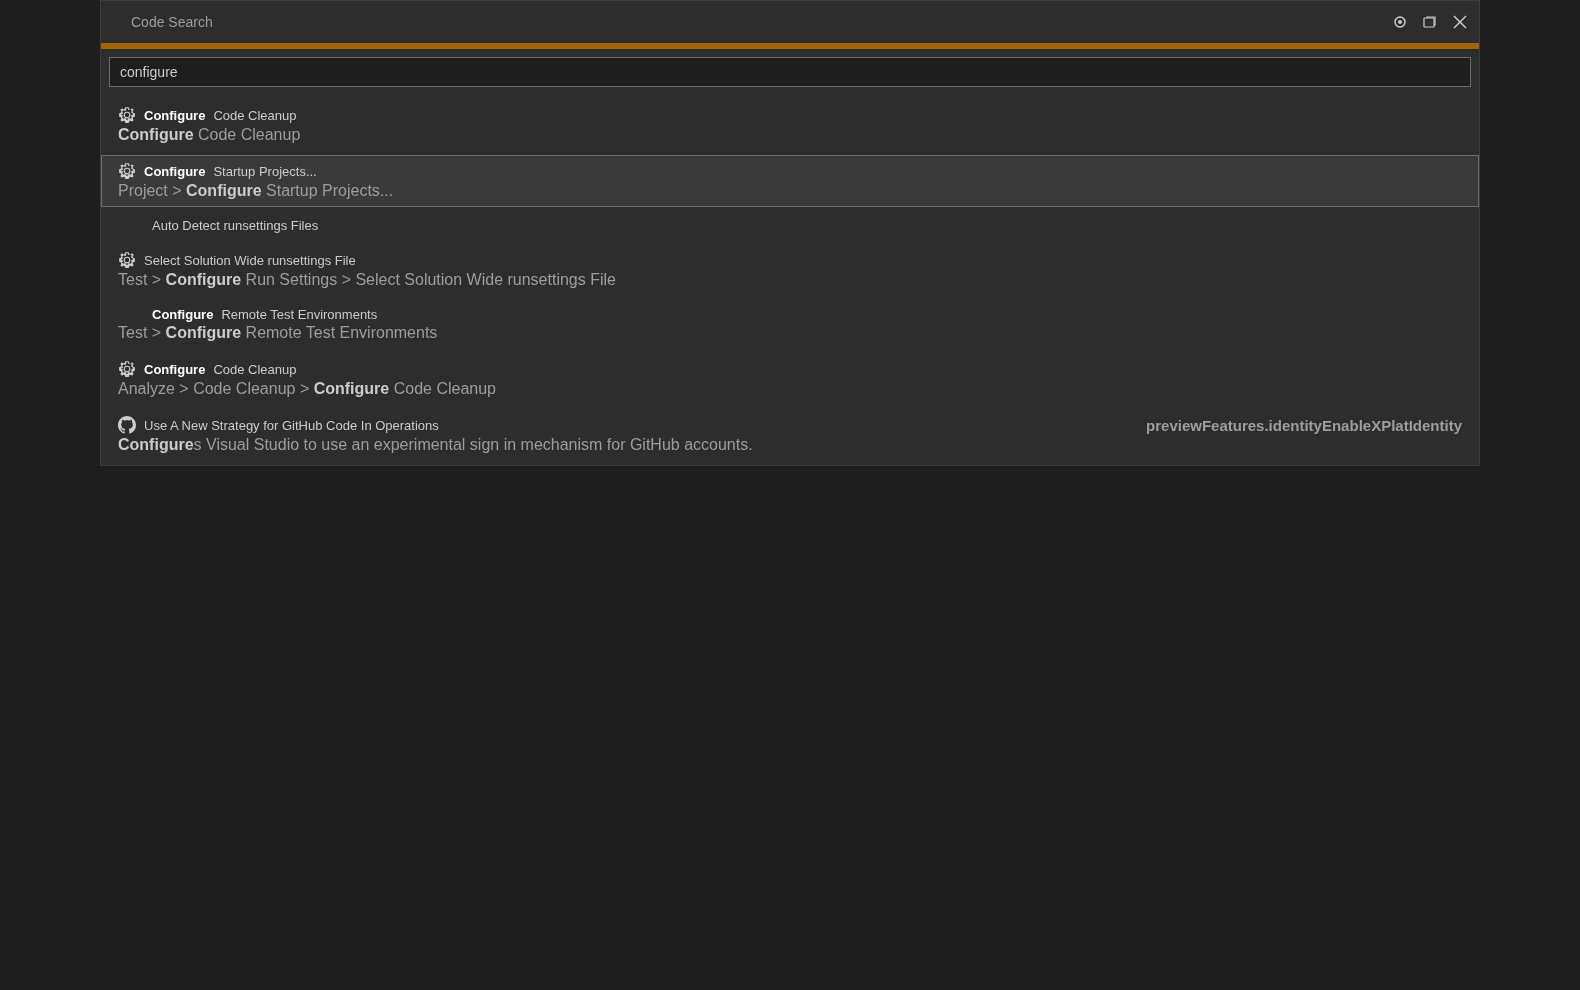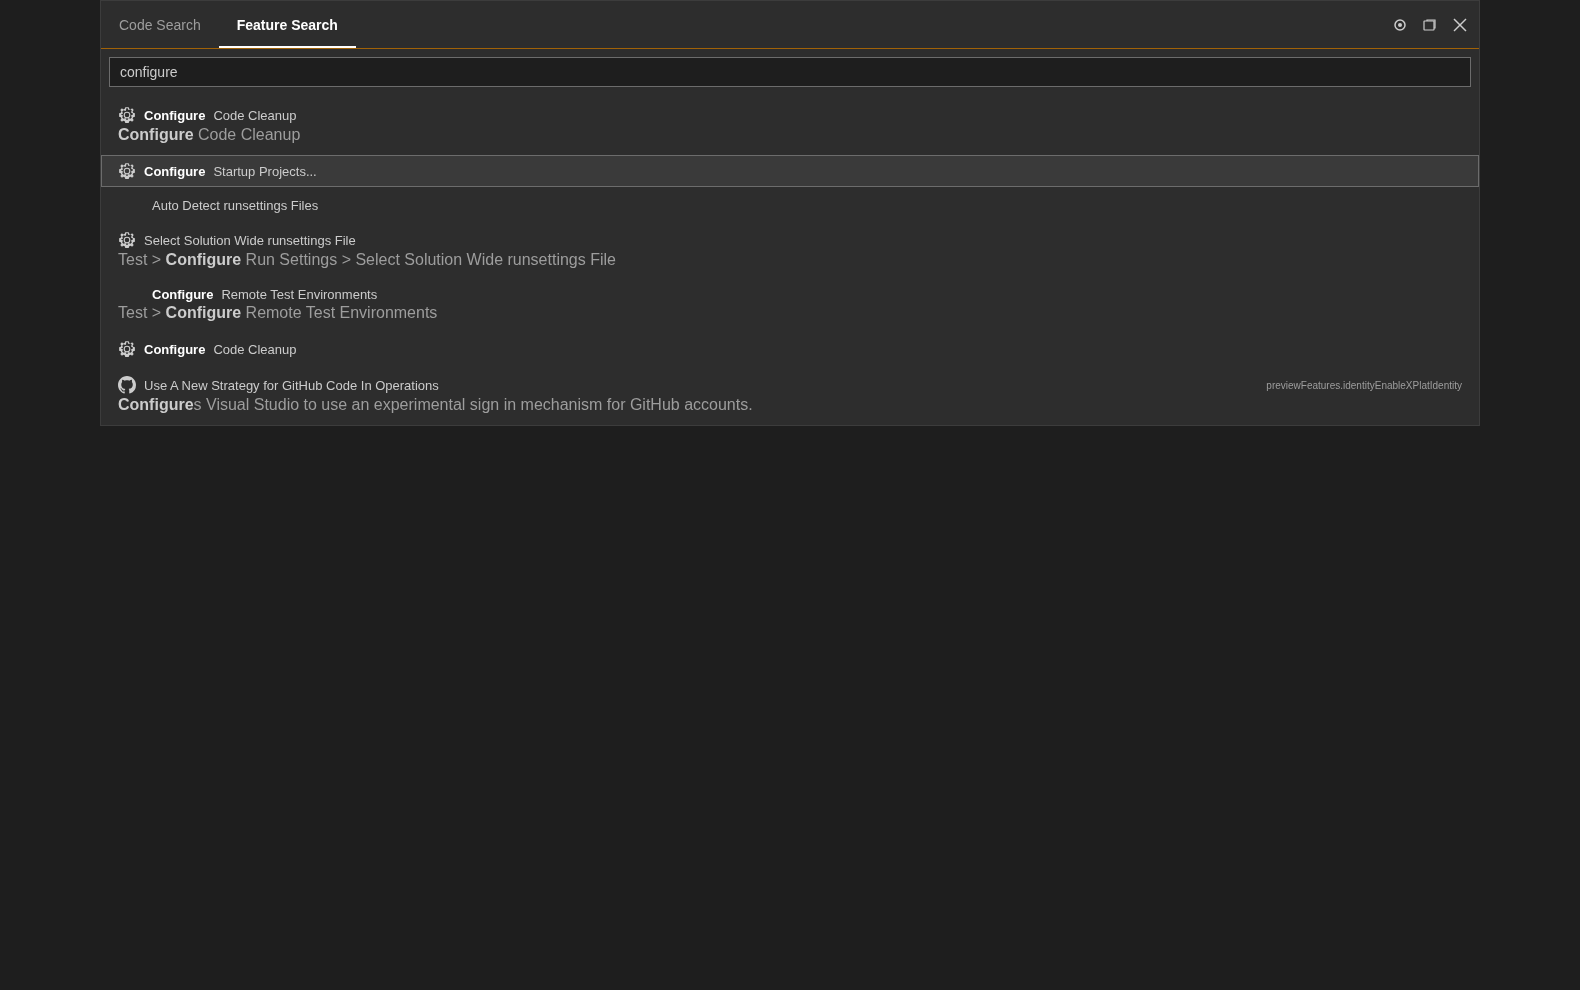--- a/index.html
+++ b/index.html
@@ -21,23 +21,23 @@
       display: flex;
       flex-direction: column;
       margin: 0 auto;
     }
 
     
     .titlebar {
       display: flex;
       align-items: flex-end;
       background: #2d2d2d;
-      padding: 0 0;
+      padding: 0 12px;
       height: 48px;
-      border-bottom: 1px solid #a16207;
+      border-bottom: 6px solid #a16207;
       position: relative;
     }
 
     .tab {
       padding: 10px 18px;
       font-size: 14px;
       color: #9d9d9d;
       cursor: pointer;
       user-select: none;
       position: relative;
@@ -148,38 +148,36 @@
 
     .icon-gear svg,
     .icon-github svg {
       width: 100%;
       height: 100%;
     }
 
     .preview-tag {
       margin-left: auto;
       color: #9d9d9d;
-      font-size: 10px;
+      font-size: 15px;
+      font-weight: bold;
     }
 
     .divider-space {
       height: 4px;
     }
   </style>
 </head>
 <body>
 
 <div class="window">
 
   <div class="titlebar">
     <div class="tab">
       <span>Code Search</span>
-    </div>
-    <div class="tab active">
-      <span>Feature Search</span>
     </div>
     <div class="titlebar-icons">
       <div class="titlebar-icon">
         <svg width="16" height="16" viewBox="0 0 16 16" fill="currentColor">
           <circle cx="8" cy="8" r="5" stroke="#cccccc" stroke-width="1.5" fill="none"></circle>
           <circle cx="8" cy="8" r="2" fill="#cccccc"></circle>
         </svg>
       </div>
       <div class="titlebar-icon">
         <svg width="16" height="16" viewBox="0 0 16 16" fill="none" stroke="#cccccc" stroke-width="1.2">
@@ -213,20 +211,21 @@
       <div class="divider-space"></div>
       <div class="result-item selected">
         <div class="result-title">
           <span class="icon-gear"><svg viewBox="0 0 16 16" fill="#cccccc" xmlns="http://www.w3.org/2000/svg">
       <path d="M8 5a3 3 0 1 0 0 6A3 3 0 0 0 8 5zm0 1a2 2 0 1 1 0 4A2 2 0 0 1 8 6z"></path>
       <path d="M6.5 1l-.5 1.5-1.3.5L3.5 2 2 3.5l1 1.2-.5 1.3L1 6.5v3l1.5.5.5 1.3-1 1.2L3.5 14l1.2-1 1.3.5.5 1.5h3l.5-1.5 1.3-.5 1.2 1L14 12.5l-1-1.2.5-1.3 1.5-.5v-3l-1.5-.5-.5-1.3 1-1.2L12.5 2l-1.2 1-1.3-.5L9.5 1h-3zm.8 1h1.4l.4 1.3.4.2 1.5-.6.3.2.7.7.2.3-.6 1.5.2.4 1.3.4v1.4l-1.3.4-.2.4.6 1.5-.2.3-.7.7-.3.2-1.5-.6-.4.2-.4 1.3H7.3l-.4-1.3-.4-.2-1.5.6-.3-.2-.7-.7-.2-.3.6-1.5-.2-.4-1.3-.4V7.3l1.3-.4.2-.4-.6-1.5.2-.3.7-.7.3-.2 1.5.6.4-.2.4-1.3z"></path>
     </svg></span>
           <span class="bold">Configure</span>
           <span> Startup Projects...</span>
         </div>
+        <div class="result-breadcrumb"><span>Project &gt; </span><span class="bold">Configure</span><span> Startup Projects...</span></div>
       </div>
       <div class="divider-space"></div>
       <div class="result-item">
         <div class="result-title">
           <span style="width: 26px; display: inline-block; flex-shrink: 0;"></span>
           <span>Auto Detect runsettings Files</span>
         </div>
       </div>
       <div class="divider-space"></div>
       <div class="result-item">
@@ -251,20 +250,21 @@
       <div class="divider-space"></div>
       <div class="result-item">
         <div class="result-title">
           <span class="icon-gear"><svg viewBox="0 0 16 16" fill="#cccccc" xmlns="http://www.w3.org/2000/svg">
       <path d="M8 5a3 3 0 1 0 0 6A3 3 0 0 0 8 5zm0 1a2 2 0 1 1 0 4A2 2 0 0 1 8 6z"></path>
       <path d="M6.5 1l-.5 1.5-1.3.5L3.5 2 2 3.5l1 1.2-.5 1.3L1 6.5v3l1.5.5.5 1.3-1 1.2L3.5 14l1.2-1 1.3.5.5 1.5h3l.5-1.5 1.3-.5 1.2 1L14 12.5l-1-1.2.5-1.3 1.5-.5v-3l-1.5-.5-.5-1.3 1-1.2L12.5 2l-1.2 1-1.3-.5L9.5 1h-3zm.8 1h1.4l.4 1.3.4.2 1.5-.6.3.2.7.7.2.3-.6 1.5.2.4 1.3.4v1.4l-1.3.4-.2.4.6 1.5-.2.3-.7.7-.3.2-1.5-.6-.4.2-.4 1.3H7.3l-.4-1.3-.4-.2-1.5.6-.3-.2-.7-.7-.2-.3.6-1.5-.2-.4-1.3-.4V7.3l1.3-.4.2-.4-.6-1.5.2-.3.7-.7.3-.2 1.5.6.4-.2.4-1.3z"></path>
     </svg></span>
           <span class="bold">Configure</span>
           <span> Code Cleanup</span>
         </div>
+        <div class="result-breadcrumb"><span>Analyze &gt; Code Cleanup &gt; </span><span class="bold">Configure</span><span> Code Cleanup</span></div>
       </div>
       <div class="divider-space"></div>
       <div class="result-item">
         <div class="result-title">
           <span class="icon-gear icon-github"><svg viewBox="0 0 16 16" fill="#cccccc" xmlns="http://www.w3.org/2000/svg">
       <path d="M8 0C3.58 0 0 3.58 0 8c0 3.54 2.29 6.53 5.47 7.59.4.07.55-.17.55-.38 0-.19-.01-.82-.01-1.49-2.01.37-2.53-.49-2.69-.94-.09-.23-.48-.94-.82-1.13-.28-.15-.68-.52-.01-.53.63-.01 1.08.58 1.23.82.72 1.21 1.87.87 2.33.66.07-.52.28-.87.51-1.07-1.78-.2-3.64-.89-3.64-3.95 0-.87.31-1.59.82-2.15-.08-.2-.36-1.02.08-2.12 0 0 .67-.21 2.2.82.64-.18 1.32-.27 2-.27.68 0 1.36.09 2 .27 1.53-1.04 2.2-.82 2.2-.82.44 1.1.16 1.92.08 2.12.51.56.82 1.27.82 2.15 0 3.07-1.87 3.75-3.65 3.95.29.25.54.73.54 1.48 0 1.07-.01 1.93-.01 2.2 0 .21.15.46.55.38A8.013 8.013 0 0 0 16 8c0-4.42-3.58-8-8-8z"></path>
     </svg></span>
           <span>Use A New Strategy for GitHub Code In Operations</span>
           <span class="preview-tag">previewFeatures.identityEnableXPlatIdentity</span>
         </div>

